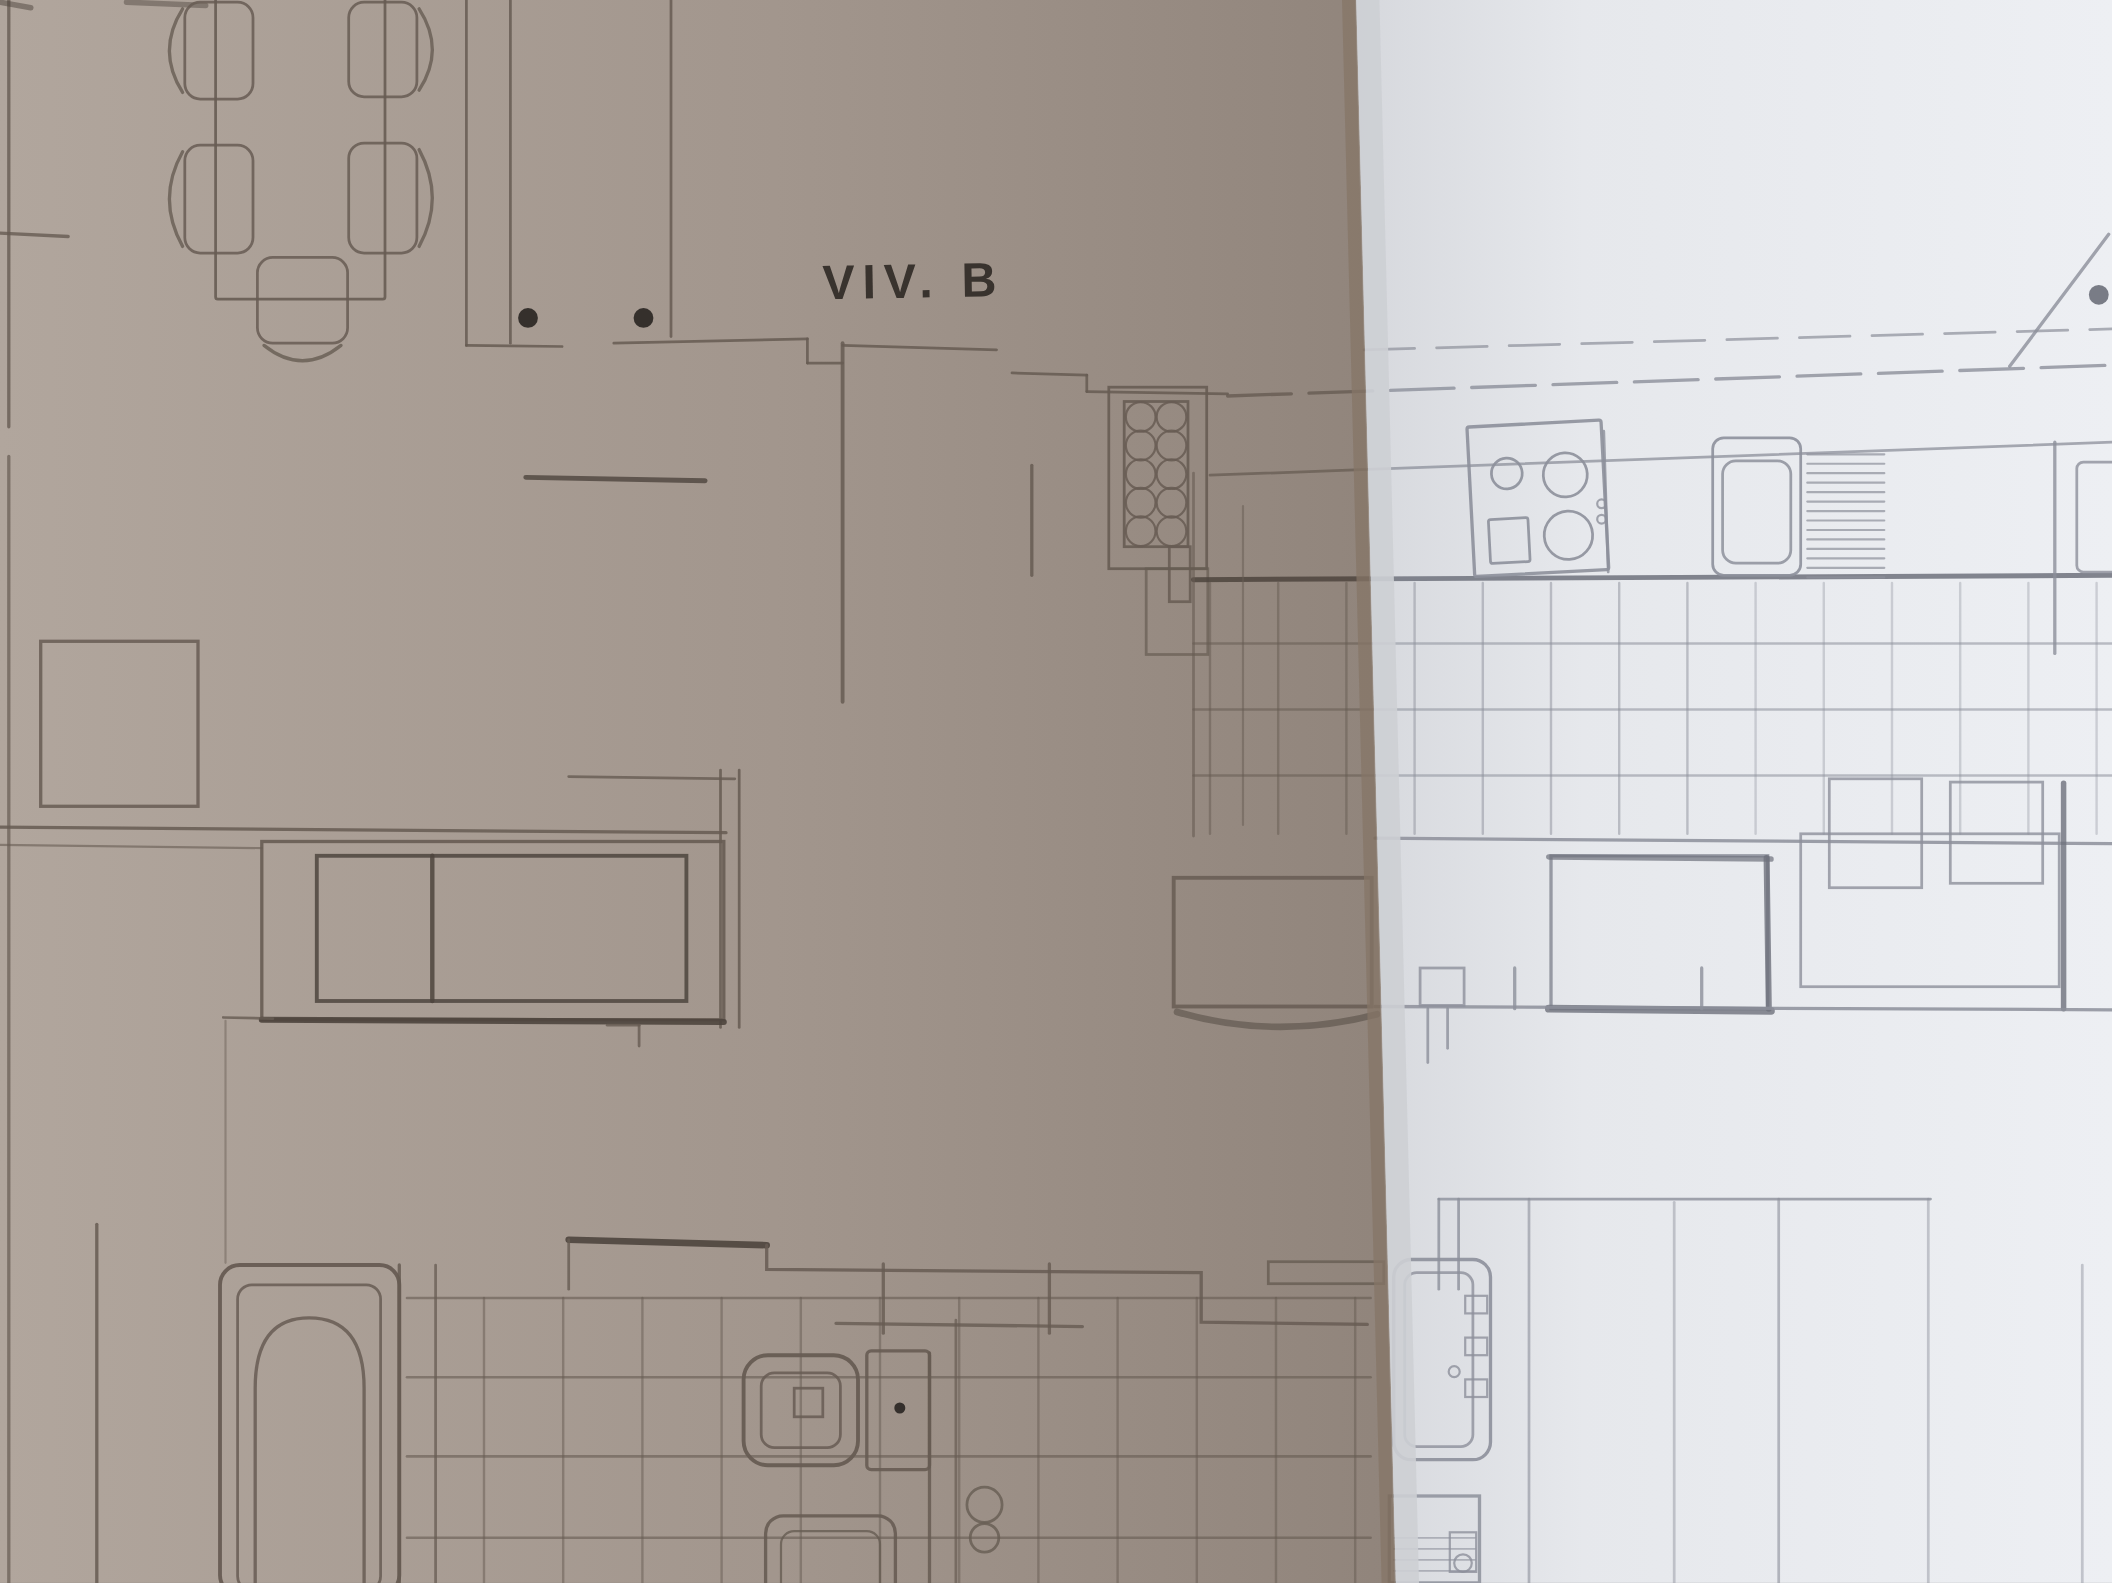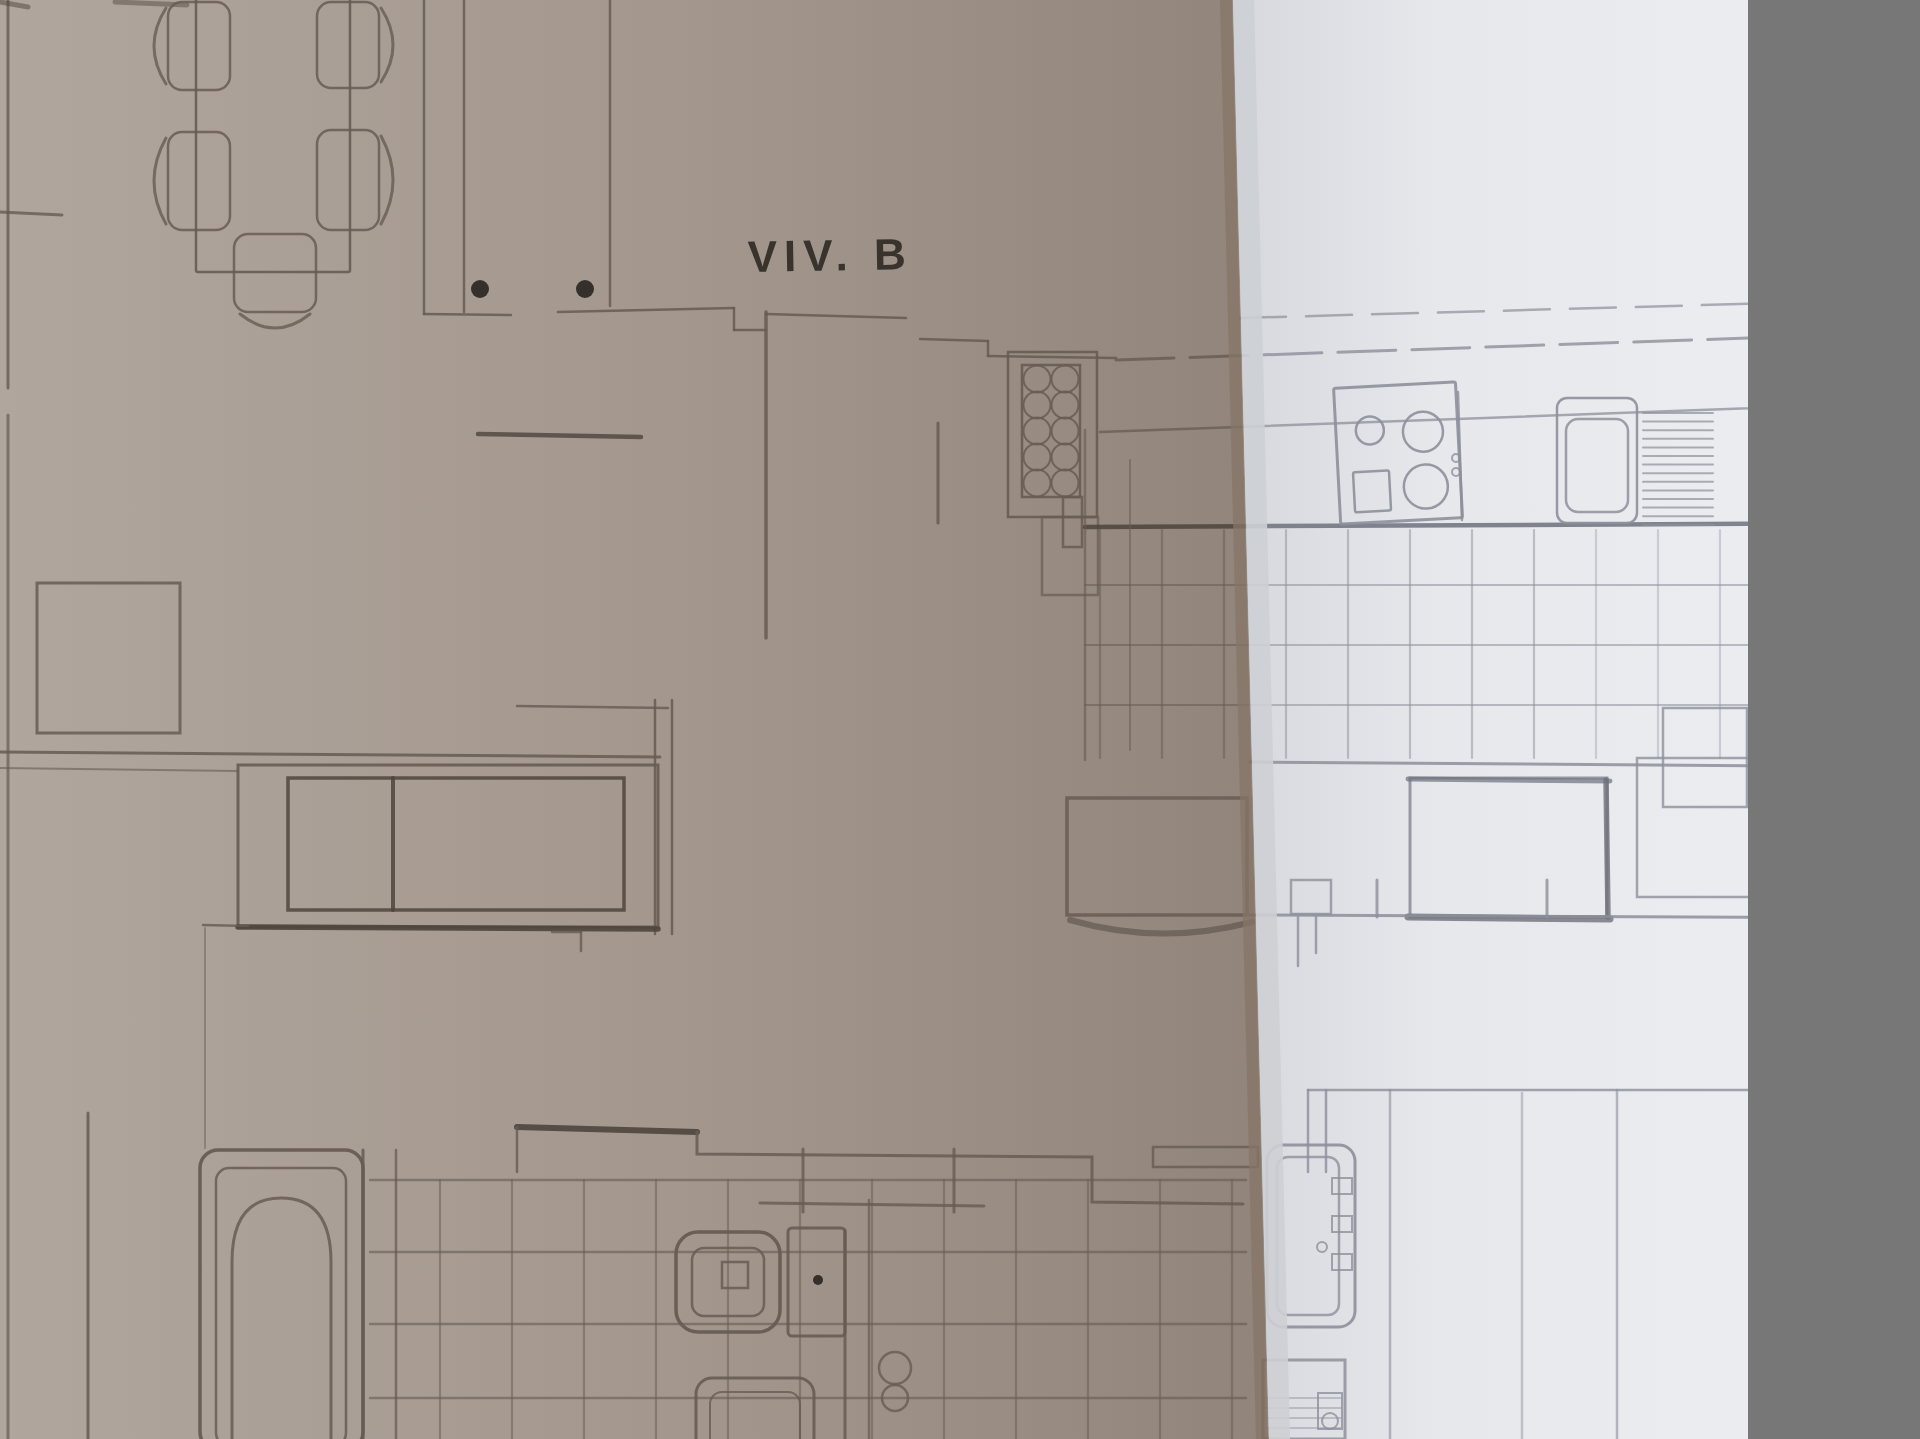--- a/index.html
+++ b/index.html
@@ -1,16 +1,16 @@
 <!DOCTYPE html>
 <html><head>
 <meta charset="utf-8">
 <style>
   html,body{margin:0;padding:0;background:#777;}
-  .stage{position:relative;width:1748px;height:1439px;overflow:hidden;
+  .stage{position:relative;width:1920px;height:1439px;overflow:hidden;
          font-family:"Liberation Sans", sans-serif;}
   svg{display:block}
   .plan-label{font-family:"Liberation Sans", sans-serif;font-weight:bold;
               letter-spacing:7px;}
 </style>
 </head>
 <body>
 
 <div class="stage">
 <svg id="plan" width="1920" height="1439" viewBox="0 0 1920 1439" xmlns="http://www.w3.org/2000/svg">

